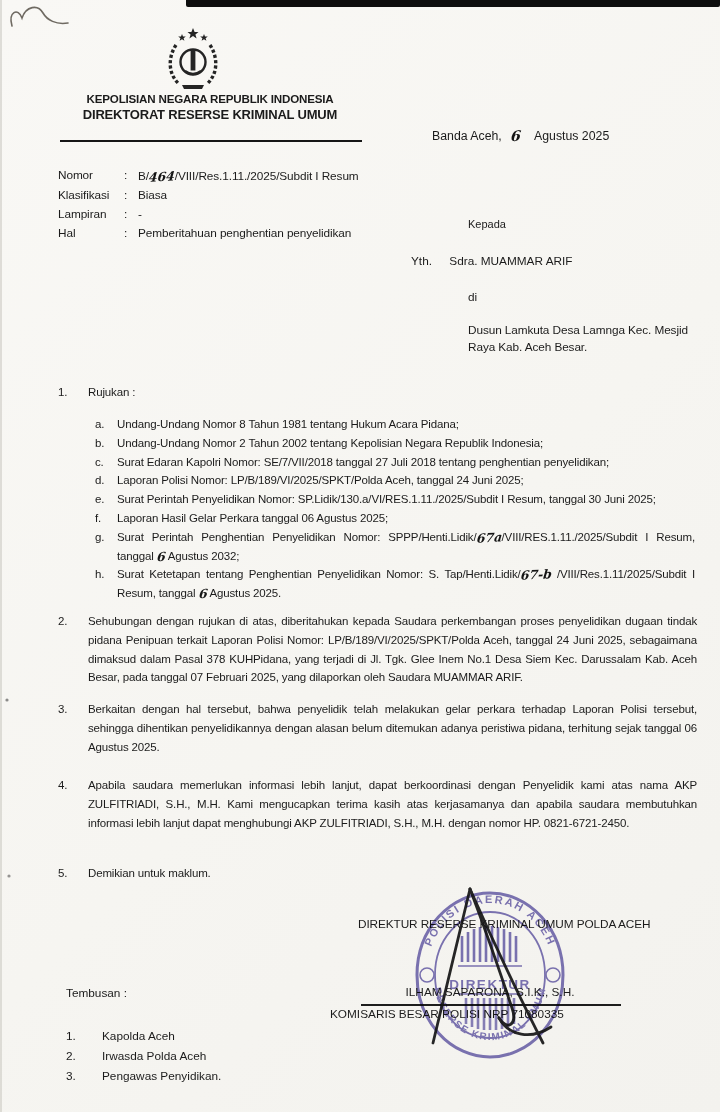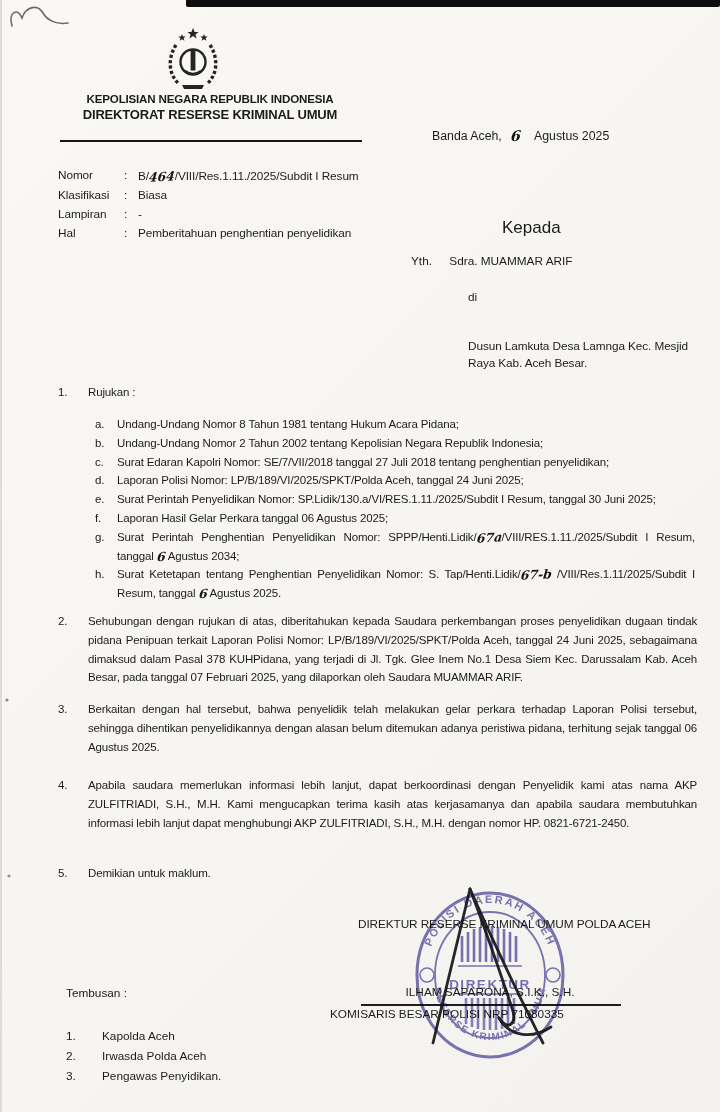--- a/index.html
+++ b/index.html
@@ -22,25 +22,25 @@
 
   .dateline { position:absolute; left:432px; top:126px; font-size:12.3px; white-space:nowrap; }
 
   
   .info { position:absolute; left:58px; top:166px; width:420px; font-size:11.8px; line-height:19px; letter-spacing:-0.1px; }
   .info-row { display:flex; }
   .info-row .lbl { width:66px; flex:none; }
   .info-row .col { width:14px; flex:none; }
 
   
-  .kepada { position:absolute; left:468px; top:218px; font-size:17px;margin-left:34px; }
+  .kepada { position:absolute; left:468px; top:218px; font-size:11px; }
   .yth    { position:absolute; left:411px; top:254px; font-size:11.8px; white-space:nowrap; }
   .yth .name { margin-left:14px; }
   .di     { position:absolute; left:468px; top:290px; font-size:11.8px; }
-  .addr   { position:absolute; left:468px; top:322px; width:232px; font-size:11.8px; line-height:16.5px; letter-spacing:-0.1px;margin-top:16px; }
+  .addr   { position:absolute; left:468px; top:322px; width:232px; font-size:11.8px; line-height:16.5px; letter-spacing:-0.1px; }
 
   
   .body-txt { font-size:11.5px; line-height:18.8px; letter-spacing:-0.15px; }
   .ruj-head { position:absolute; left:58px; top:383px; width:500px; display:flex; }
   .ruj-head .num { width:30px; flex:none; }
   .refs { position:absolute; left:95px; top:415px; width:600px; }
   .ref-row { display:flex; }
   .ref-row .ltr { width:22px; flex:none; }
   .ref-row .txt { flex:1; text-align:justify; }
   .para { position:absolute; left:58px; width:639px; display:flex; }
@@ -165,21 +165,21 @@
     <div class="ref-row">
       <span class="ltr">e.</span>
       <span class="txt"><span>Surat Perintah Penyelidikan Nomor: SP.Lidik/130.a/VI/RES.1.11./2025/Subdit I Resum, tanggal 30 Juni 2025;</span><span class="hand"></span><span></span><span class="hand"></span><span></span></span>
     </div>
     <div class="ref-row">
       <span class="ltr">f.</span>
       <span class="txt"><span>Laporan Hasil Gelar Perkara tanggal 06 Agustus 2025;</span><span class="hand"></span><span></span><span class="hand"></span><span></span></span>
     </div>
     <div class="ref-row">
       <span class="ltr">g.</span>
-      <span class="txt"><span>Surat Perintah Penghentian Penyelidikan Nomor: SPPP/Henti.Lidik/</span><span class="hand">67a</span><span>/VIII/RES.1.11./2025/Subdit I Resum, tanggal </span><span class="hand">6</span><span> Agustus 2034;</span></span>
+      <span class="txt"><span>Surat Perintah Penghentian Penyelidikan Nomor: SPPP/Henti.Lidik/</span><span class="hand">67a</span><span>/VIII/RES.1.11./2025/Subdit I Resum, tanggal </span><span class="hand">6</span><span> Agustus 2032;</span></span>
     </div>
     <div class="ref-row">
       <span class="ltr">h.</span>
       <span class="txt"><span>Surat Ketetapan tentang Penghentian Penyelidikan Nomor: S. Tap/Henti.Lidik/</span><span class="hand">67-b</span><span> /VIII/Res.1.11/2025/Subdit I Resum, tanggal </span><span class="hand">6</span><span> Agustus 2025.</span></span>
     </div>
   </div>
 
   <div class="para body-txt" style="top:612px;">
     <span class="num">2.</span>
       <span class="txt">Sehubungan dengan rujukan di atas, diberitahukan kepada Saudara perkembangan proses penyelidikan dugaan tindak pidana Penipuan terkait Laporan Polisi Nomor: LP/B/189/VI/2025/SPKT/Polda Aceh, tanggal 24 Juni 2025, sebagaimana dimaksud dalam Pasal 378 KUHPidana, yang terjadi di Jl. Tgk. Glee Inem No.1 Desa Siem Kec. Darussalam Kab. Aceh Besar, pada tanggal 07 Februari 2025, yang dilaporkan oleh Saudara MUAMMAR ARIF.</span>

